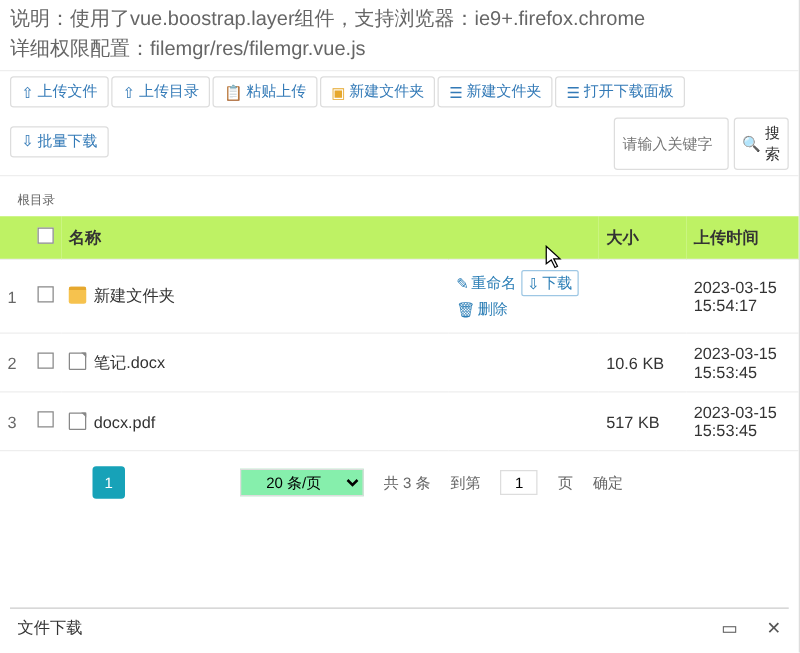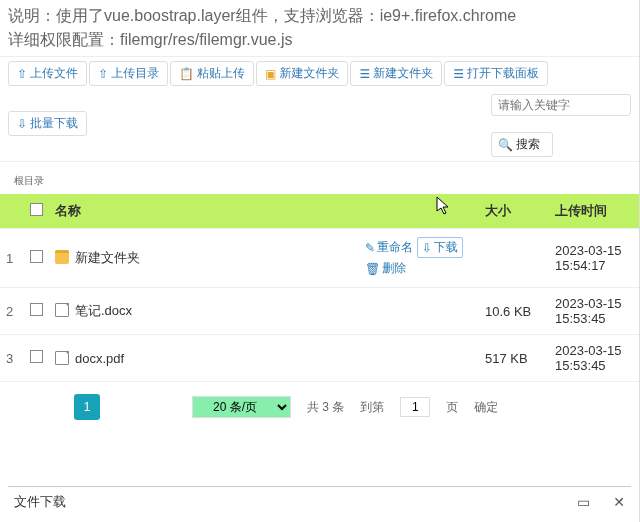--- a/index.html
+++ b/index.html
@@ -38,22 +38,22 @@
     font-size: 12px;
     cursor: pointer;
   }
   .tool-btn .ic { margin-right: 3px; font-size: 12px; color: #337ab7; }
 
   .searchbar {
     margin-left: auto;
     margin-top: 4px;
     width: 140px;
     display: flex;
-    flex-direction: column;
-    gap: 16px;
+    flex-direction: row;
+    gap: 4px;
   }
   .searchbox {
     width: 100%;
     border: 1px solid #ddd;
     border-radius: 3px;
     padding: 3px 6px;
     font-size: 12px;
     color: #999;
   }
   .searchbtn {

